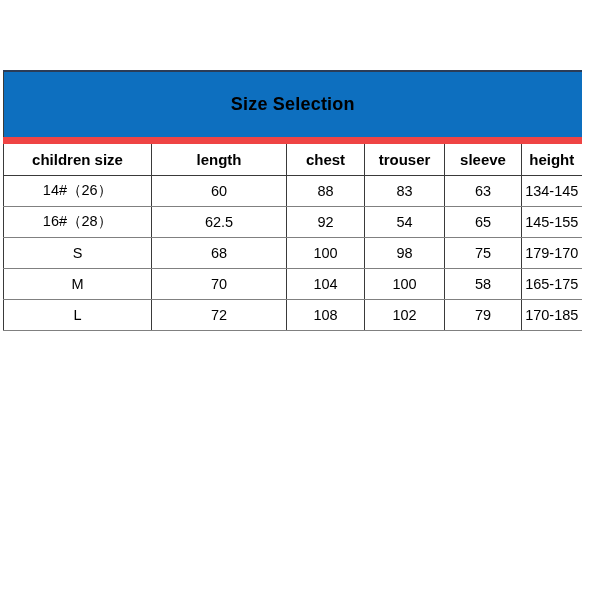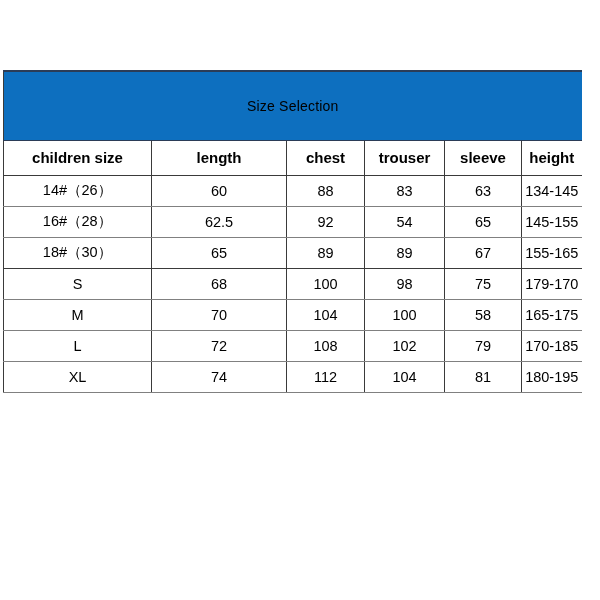--- a/index.html
+++ b/index.html
@@ -49,32 +49,32 @@
     border-right: none;
   }
 
   
   tr.title-row td {
     background: #0d6fbf;
     border-top: 2px solid #2b3c57;
     border-left: none;
     border-bottom: 1px solid #2b3c57;
     height: 69px;
-    font-size: 14px;
-    font-weight: normal;
+    font-size: 18px;
+    font-weight: bold;
     color: #000000;
     letter-spacing: 0.2px;
   }
 
   
   tr.section-row td {
     font-weight: bold;
     font-size: 15px;
     height: 35px;
-    border-top: 1px solid #ef4444;
+    border-top: 7px solid #ef4444;
     border-bottom: 1px solid #3a3a3a;
   }
 
   
   tr.block-end td {
     border-bottom: 1px solid #3a3a3a;
   }
 
   
   col.c-size   { width: 148px; }
@@ -118,28 +118,20 @@
           <td>134-145</td>
         </tr>
         <tr>
           <td>16#（28）</td>
           <td>62.5</td>
           <td>92</td>
           <td>54</td>
           <td>65</td>
           <td>145-155</td>
         </tr>
-        <tr class="block-end">
-          <td>18#（30）</td>
-          <td>65</td>
-          <td>89</td>
-          <td>89</td>
-          <td>67</td>
-          <td>155-165</td>
-        </tr>
         <tr>
           <td>S</td>
           <td>68</td>
           <td>100</td>
           <td>98</td>
           <td>75</td>
           <td>179-170</td>
         </tr>
         <tr>
           <td>M</td>
@@ -150,23 +142,15 @@
           <td>165-175</td>
         </tr>
         <tr>
           <td>L</td>
           <td>72</td>
           <td>108</td>
           <td>102</td>
           <td>79</td>
           <td>170-185</td>
         </tr>
-        <tr>
-          <td>XL</td>
-          <td>74</td>
-          <td>112</td>
-          <td>104</td>
-          <td>81</td>
-          <td>180-195</td>
-        </tr>
       </tbody>
   </table>
 </div>
 
 </body></html>

